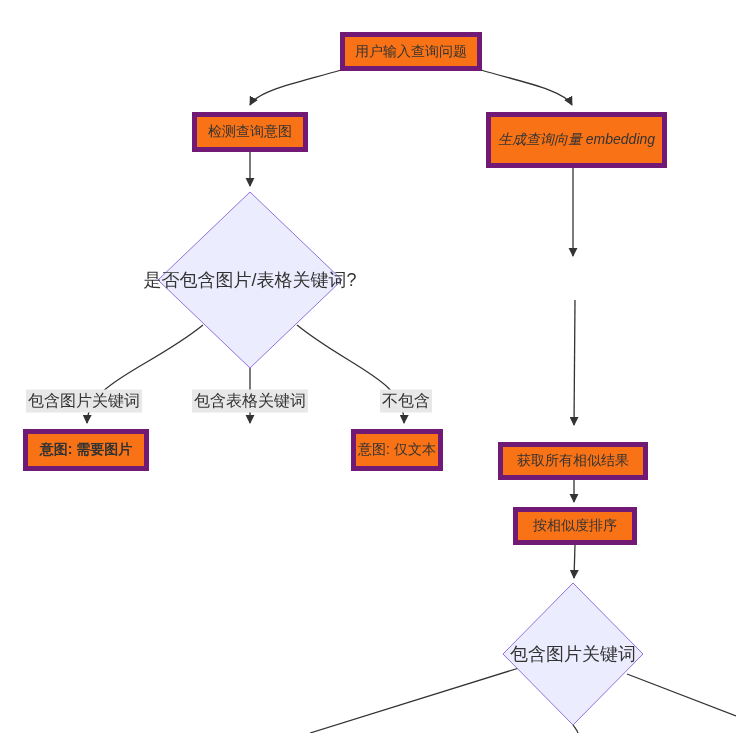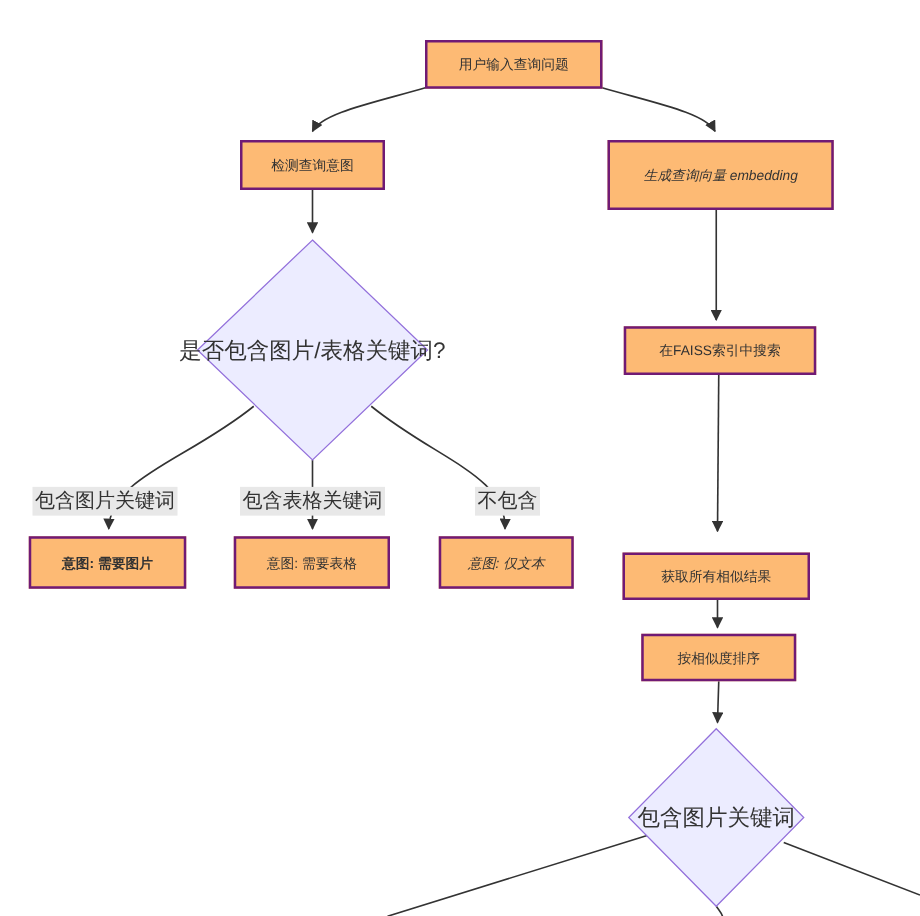--- a/index.html
+++ b/index.html
@@ -8,26 +8,26 @@
     background: #ffffff;
     font-family: "Liberation Sans", "DejaVu Sans", sans-serif;
     position: relative;
     overflow: hidden;
   }
   .canvas { position: absolute; left: 0; top: 0; width: 736px; height: 733px; }
   svg.edges { position: absolute; left: 0; top: 0; width: 736px; height: 733px; }
   .node {
     position: absolute;
     box-sizing: border-box;
-    background: #fdba74;
-    border: 2px solid #701a75;
+    background: #f97316;
+    border: 5px solid #701a75;
     display: flex;
     align-items: center;
     justify-content: center;
-    font-size: 11px;
+    font-size: 14px;
     color: #333333;
     white-space: nowrap;
   }
   .diamond-label {
     position: absolute;
     transform: translate(-50%, -50%);
     font-size: 18px;
     color: #333333;
     white-space: nowrap;
   }
@@ -70,27 +70,25 @@
     <polygon points="250,192 342,280 250,368 158,280" fill="#ECECFF" stroke="#9370DB" stroke-width="1"></polygon>
     <polygon points="573,583 643,654 573,725 503,654" fill="#ECECFF" stroke="#9370DB" stroke-width="1"></polygon>
   </svg>
 
   <div class="node" style="left:340px; top:32px; width:142px; height:39px;">用户输入查询问题</div>
 
   <div class="node" style="left:192px; top:112px; width:116px; height:40px;">检测查询意图</div>
 
   <div class="node" style="left:486px; top:112px; width:181px; height:56px;font-style:italic;">生成查询向量 embedding</div>
 
-  <div class="node" style="left:499px; top:261px; width:154px; height:39px;">在FAISS索引中搜索</div>
 
   <div class="node" style="left:23px; top:429px; width:126px; height:42px;font-weight:bold;">意图: 需要图片</div>
 
-  <div class="node" style="left:187px; top:429px; width:125px; height:42px;">意图: 需要表格</div>
 
-  <div class="node" style="left:351px; top:429px; width:108px; height:42px;font-style:italic;">意图: 仅文本</div>
+  <div class="node" style="left:351px; top:429px; width:92px; height:42px;">意图: 仅文本</div>
 
   <div class="node" style="left:498px; top:442px; width:150px; height:38px;">获取所有相似结果</div>
 
   <div class="node" style="left:513px; top:507px; width:124px; height:38px;">按相似度排序</div>
 
   <div class="diamond-label" style="left:250px; top:280px;">是否包含图片/表格关键词?</div>
 
   <div class="diamond-label" style="left:573px; top:654px;">包含图片关键词</div>
 
   <div class="edge-label" style="left:84px; top:401px;">包含图片关键词</div>

